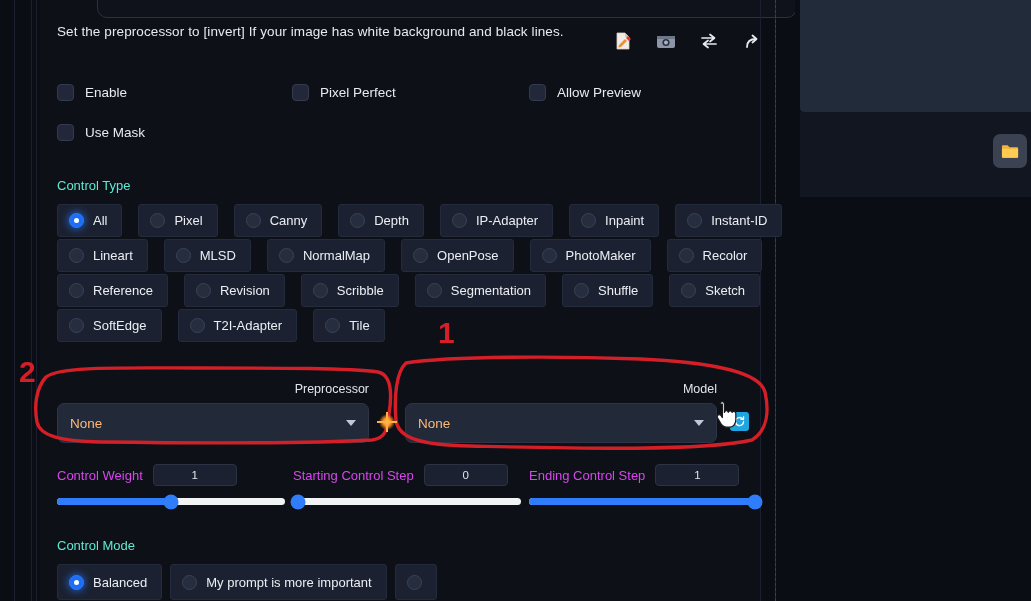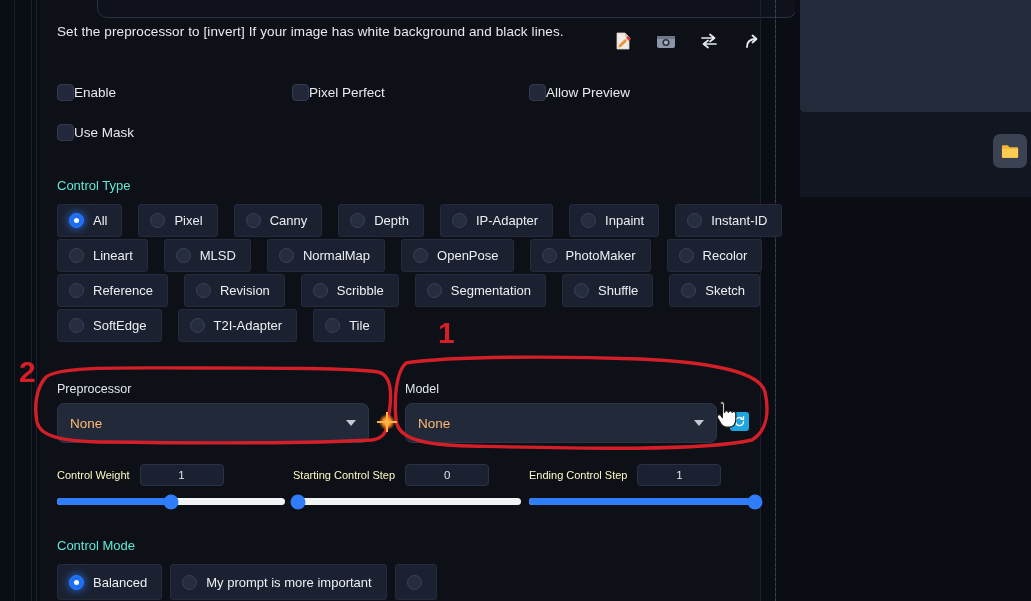--- a/index.html
+++ b/index.html
@@ -3,21 +3,21 @@
 <meta charset="utf-8">
 <title>ControlNet Panel</title>
 <style>
   * { box-sizing: border-box; margin: 0; padding: 0; }
   html, body {
     width: 1031px; height: 601px;
     background: #0b0d14;
     font-family: "Liberation Sans", sans-serif;
     overflow: hidden;
   }
-  #root { position: relative; width: 1031px; height: 601px; background: #0b0d14; }
+  #root { position: relative; width: 1031px; height: 601px; background: #0b0d14; text-align: right; }
 
   
   .gutter-line { position: absolute; top: 0; bottom: 0; width: 1px; background: #1b2030; }
   .gutter-line.l1 { left: 14px; }
   .gutter-line.l2 { left: 31px; }
   .gutter-line.l3 { left: 36px; }
 
   
   #main-panel {
     position: absolute; left: 40px; top: 0; width: 720px; height: 601px;
@@ -38,21 +38,21 @@
     font-size: 13.5px; color: #e8eaf0; letter-spacing: .1px; font-weight: 400;
   }
 
   
   .icon-row { position: absolute; left: 612px; top: 30px; display: flex; gap: 21px; align-items: center; }
   .ic { width: 22px; height: 22px; display: flex; align-items: center; justify-content: center;
         cursor: pointer; }
   .ic svg { display: block; }
 
   
-  .cb-row { position: absolute; display: flex; align-items: center; }
+  .cb-row { position: absolute; display: flex; align-items: center; gap: 11px; }
   .cbox {
     width: 17px; height: 17px; border-radius: 4px;
     background: #222839; border: 1px solid #333b4f; flex: none;
   }
   .cb-label { font-size: 13.5px; color: #e8eaf0; }
 
   
   .sec-label { position: absolute; font-size: 13px; color: #5eead4; font-weight: 400; }
 
   
@@ -94,21 +94,21 @@
   }
   #refresh-btn {
     position: absolute; left: 730px; top: 412px; width: 19px; height: 19px;
     background: #1fa5e0; border-radius: 3px; display: flex;
     align-items: center; justify-content: center; cursor: pointer;
   }
 
   
   .slider-group { position: absolute; }
   .sl-head { display: flex; align-items: center; gap: 10px; }
-  .sl-name { font-size: 11px; color: #fef9c3; white-space: nowrap; }
+  .sl-name { font-size: 13px; color: #d946ef; white-space: nowrap; }
   .sl-valbox {
     background: #1b2130; border: 1px solid #2b3243; border-radius: 4px;
     height: 22px; width: 84px; display: flex; align-items: center; justify-content: center;
     font-size: 11.5px; color: #dfe2ea;
   }
   .sl-track {
     position: relative; height: 7px; border-radius: 4px; background: #f2f3f5; margin-top: 12px;
     cursor: pointer;
   }
   .sl-fill { position: absolute; left: 0; top: 0; bottom: 0; border-radius: 4px; background: #2f7dfa; }

